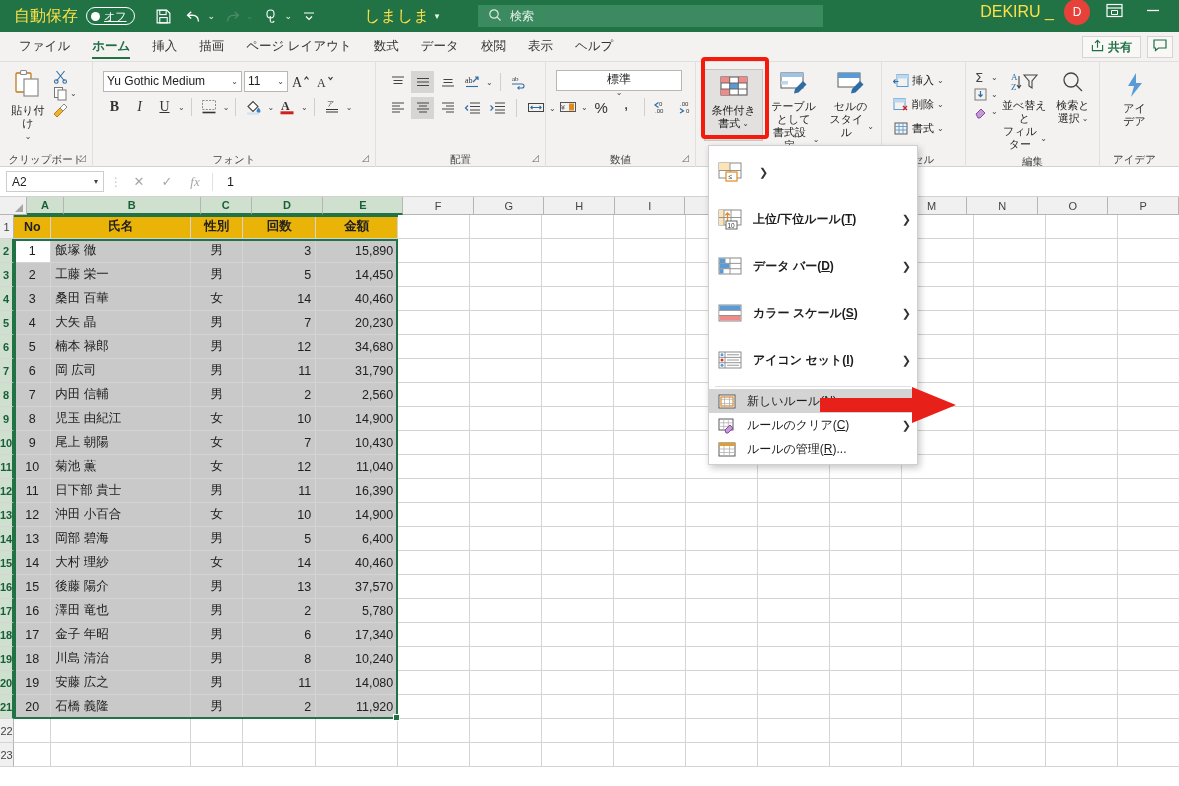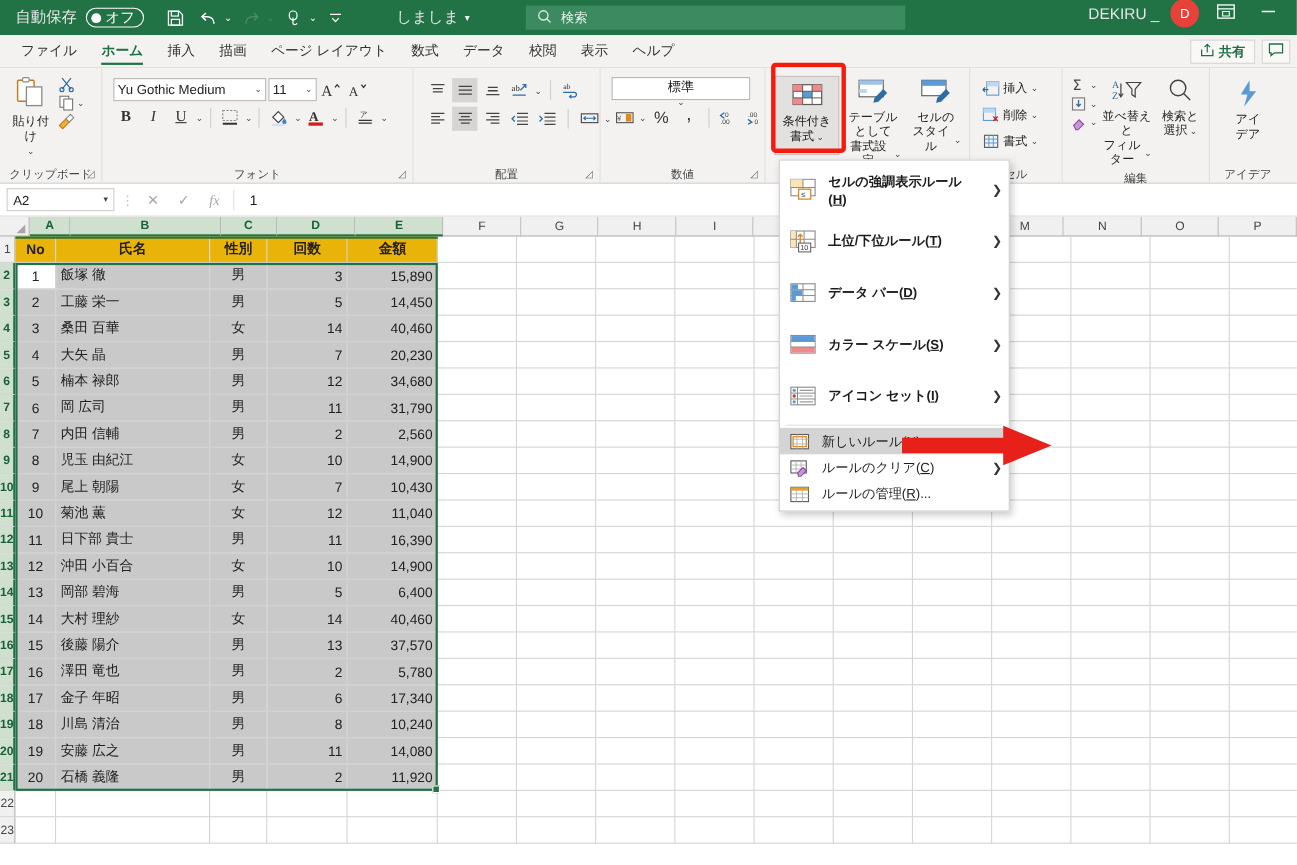--- a/index.html
+++ b/index.html
@@ -9,28 +9,28 @@
     font-size:12px; color:#212121; background:#fff;
     position:relative; -webkit-font-smoothing:antialiased;
   }
 
   
   #titlebar {
     height:32px; background:#217346; color:#fff;
     display:flex; align-items:center; padding:0 0 0 14px;
     position:relative;
   }
-  .tb-text { font-size:14px; color:#e5e5e5; white-space:nowrap; }
+  .tb-text { font-size:16px; color:#fde047; white-space:nowrap; }
   .autosave-toggle {
     display:inline-flex; align-items:center; gap:4px;
     border:1.5px solid #fff; border-radius:10px;
     height:18px; padding:0 7px 0 4px; margin-left:8px;
   }
   .autosave-knob { width:9px; height:9px; border-radius:50%; background:#fff; }
-  .autosave-label { font-size:13px; }
+  .autosave-label { font-size:11px;text-decoration:underline; }
   .tb-icon {
     width:26px; height:26px; display:inline-flex;
     align-items:center; justify-content:center; margin-left:4px;
   }
   .tb-caret { font-size:9px; margin-left:1px; opacity:.95; }
   .qat { display:flex; align-items:center; margin-left:12px; }
   .qat-grp { display:flex; align-items:center; }
   #searchbox {
     position:absolute; left:478px; top:5px; width:345px; height:22px;
     background:#3b8a60; display:flex; align-items:center; gap:8px;
@@ -1236,21 +1236,20 @@
     <div class="mi">
       <span class="mi-ico">
         <svg width="24" height="22" viewBox="0 0 24 22">
           <rect x="1" y="1" width="22" height="15" fill="#fff" stroke="#8a8a8a" stroke-width="1"></rect>
           <rect x="1" y="1" width="11" height="7.5" fill="#fce4b6"></rect>
           <path d="M12 1v15M1 8.5h22" stroke="#8a8a8a" stroke-width=".9"></path>
           <rect x="8" y="10" width="11" height="9" fill="#fff" stroke="#e08a1e" stroke-width="1.2"></rect>
           <text x="10.5" y="17.2" font-size="7" fill="#333" font-family="Liberation Sans, sans-serif">≤</text>
         </svg>
       </span>
-      <span class="mi-label">セルの強調表示ルール(<u>H</u>)</span>
       <span class="mi-arrow">❯</span>
     </div>
     <div class="mi">
       <span class="mi-ico">
         <svg width="24" height="22" viewBox="0 0 24 22">
           <rect x="1" y="1" width="22" height="15" fill="#fff" stroke="#8a8a8a" stroke-width="1"></rect>
           <rect x="1" y="1" width="5" height="15" fill="#fce4b6"></rect>
           <path d="M6 1v15M13 1v15M1 8.5h22" stroke="#8a8a8a" stroke-width=".9"></path>
           <path d="M9.5 14V4M7.3 6.3l2.2-2.3 2.2 2.3" stroke="#e08a1e" stroke-width="1.3" fill="none"></path>
           <rect x="8" y="12" width="11" height="8" fill="#fff" stroke="#666" stroke-width="1"></rect>

